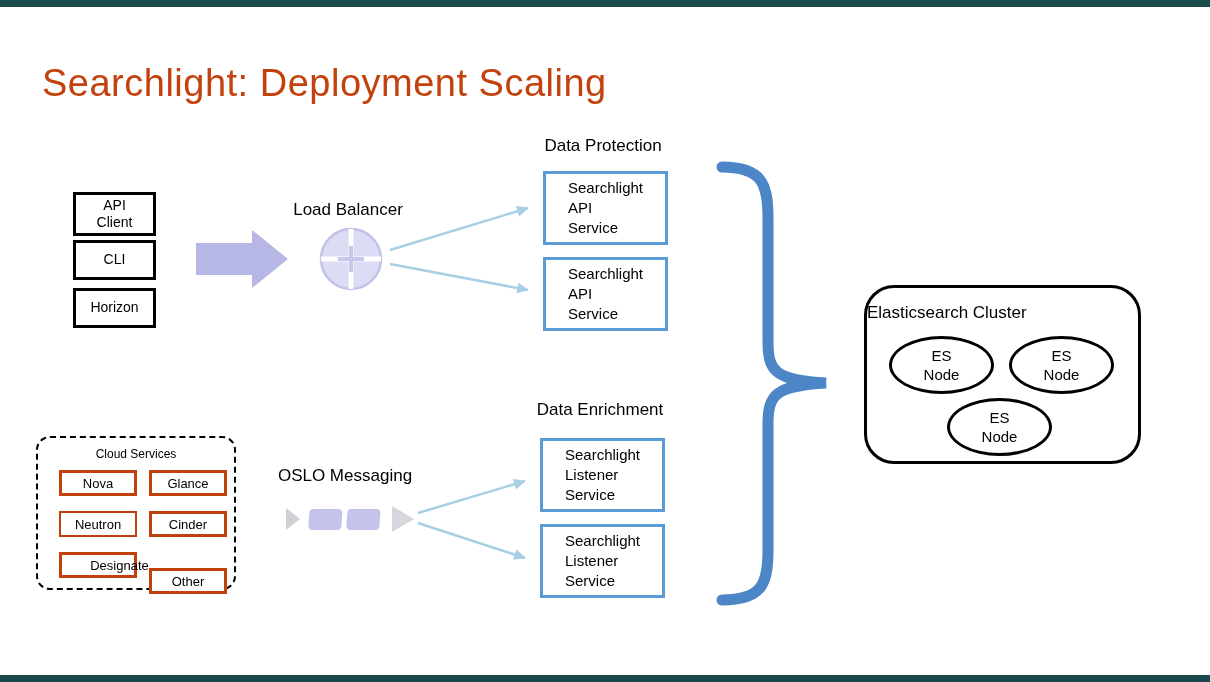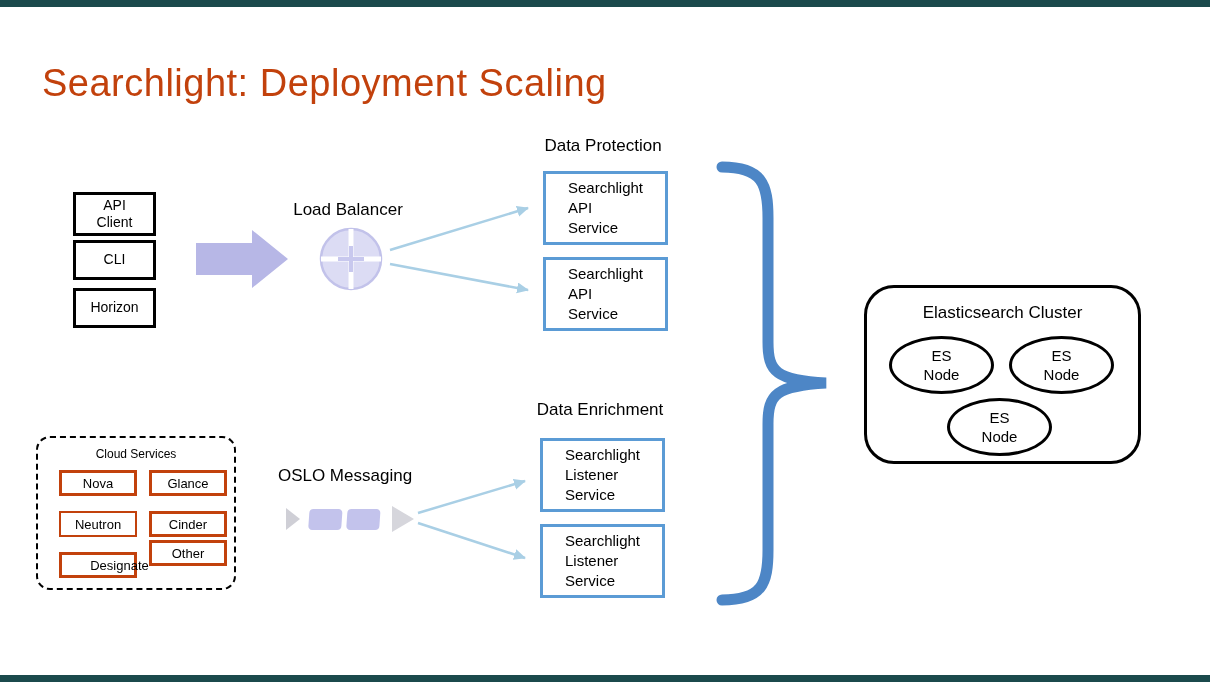--- a/index.html
+++ b/index.html
@@ -112,21 +112,21 @@
     border: 3px solid #c2410c;
     display: flex; align-items: center; justify-content: center;
     font-size: 13px;
     background: #fff;
   }
   .cs-0 { left: 21px;  top: 32px; }
   .cs-1 { left: 111px; top: 32px; }
   .cs-2 { left: 21px;  top: 73px; border-width: 2px; }
   .cs-3 { left: 111px; top: 73px; }
   .cs-4 { left: 21px;  top: 114px; padding-left: 43px; }
-  .cs-5 { left: 111px; top: 102px; }
+  .cs-5 { left: 111px; top: 130px; }
 
   .oslo-label {
     position: absolute;
     left: 270px; top: 466px;
     width: 150px;
     text-align: center;
     font-size: 17px;
   }
   .oslo-icons { position: absolute; left: 284px; top: 503px; }
 
@@ -135,21 +135,20 @@
     position: absolute;
     left: 864px; top: 285px;
     width: 277px; height: 179px;
     border: 3px solid #000;
     border-radius: 30px;
     background: #fff;
   }
   .cluster-label {
     position: absolute;
     top: 15px; left: 0; right: 0;
-    text-align: center;
     font-size: 17px;
   }
   .es-node {
     position: absolute;
     width: 105px; height: 58px;
     border: 3px solid #000;
     border-radius: 50%;
     background: #fff;
     display: flex; align-items: center; justify-content: center;
     text-align: center;

